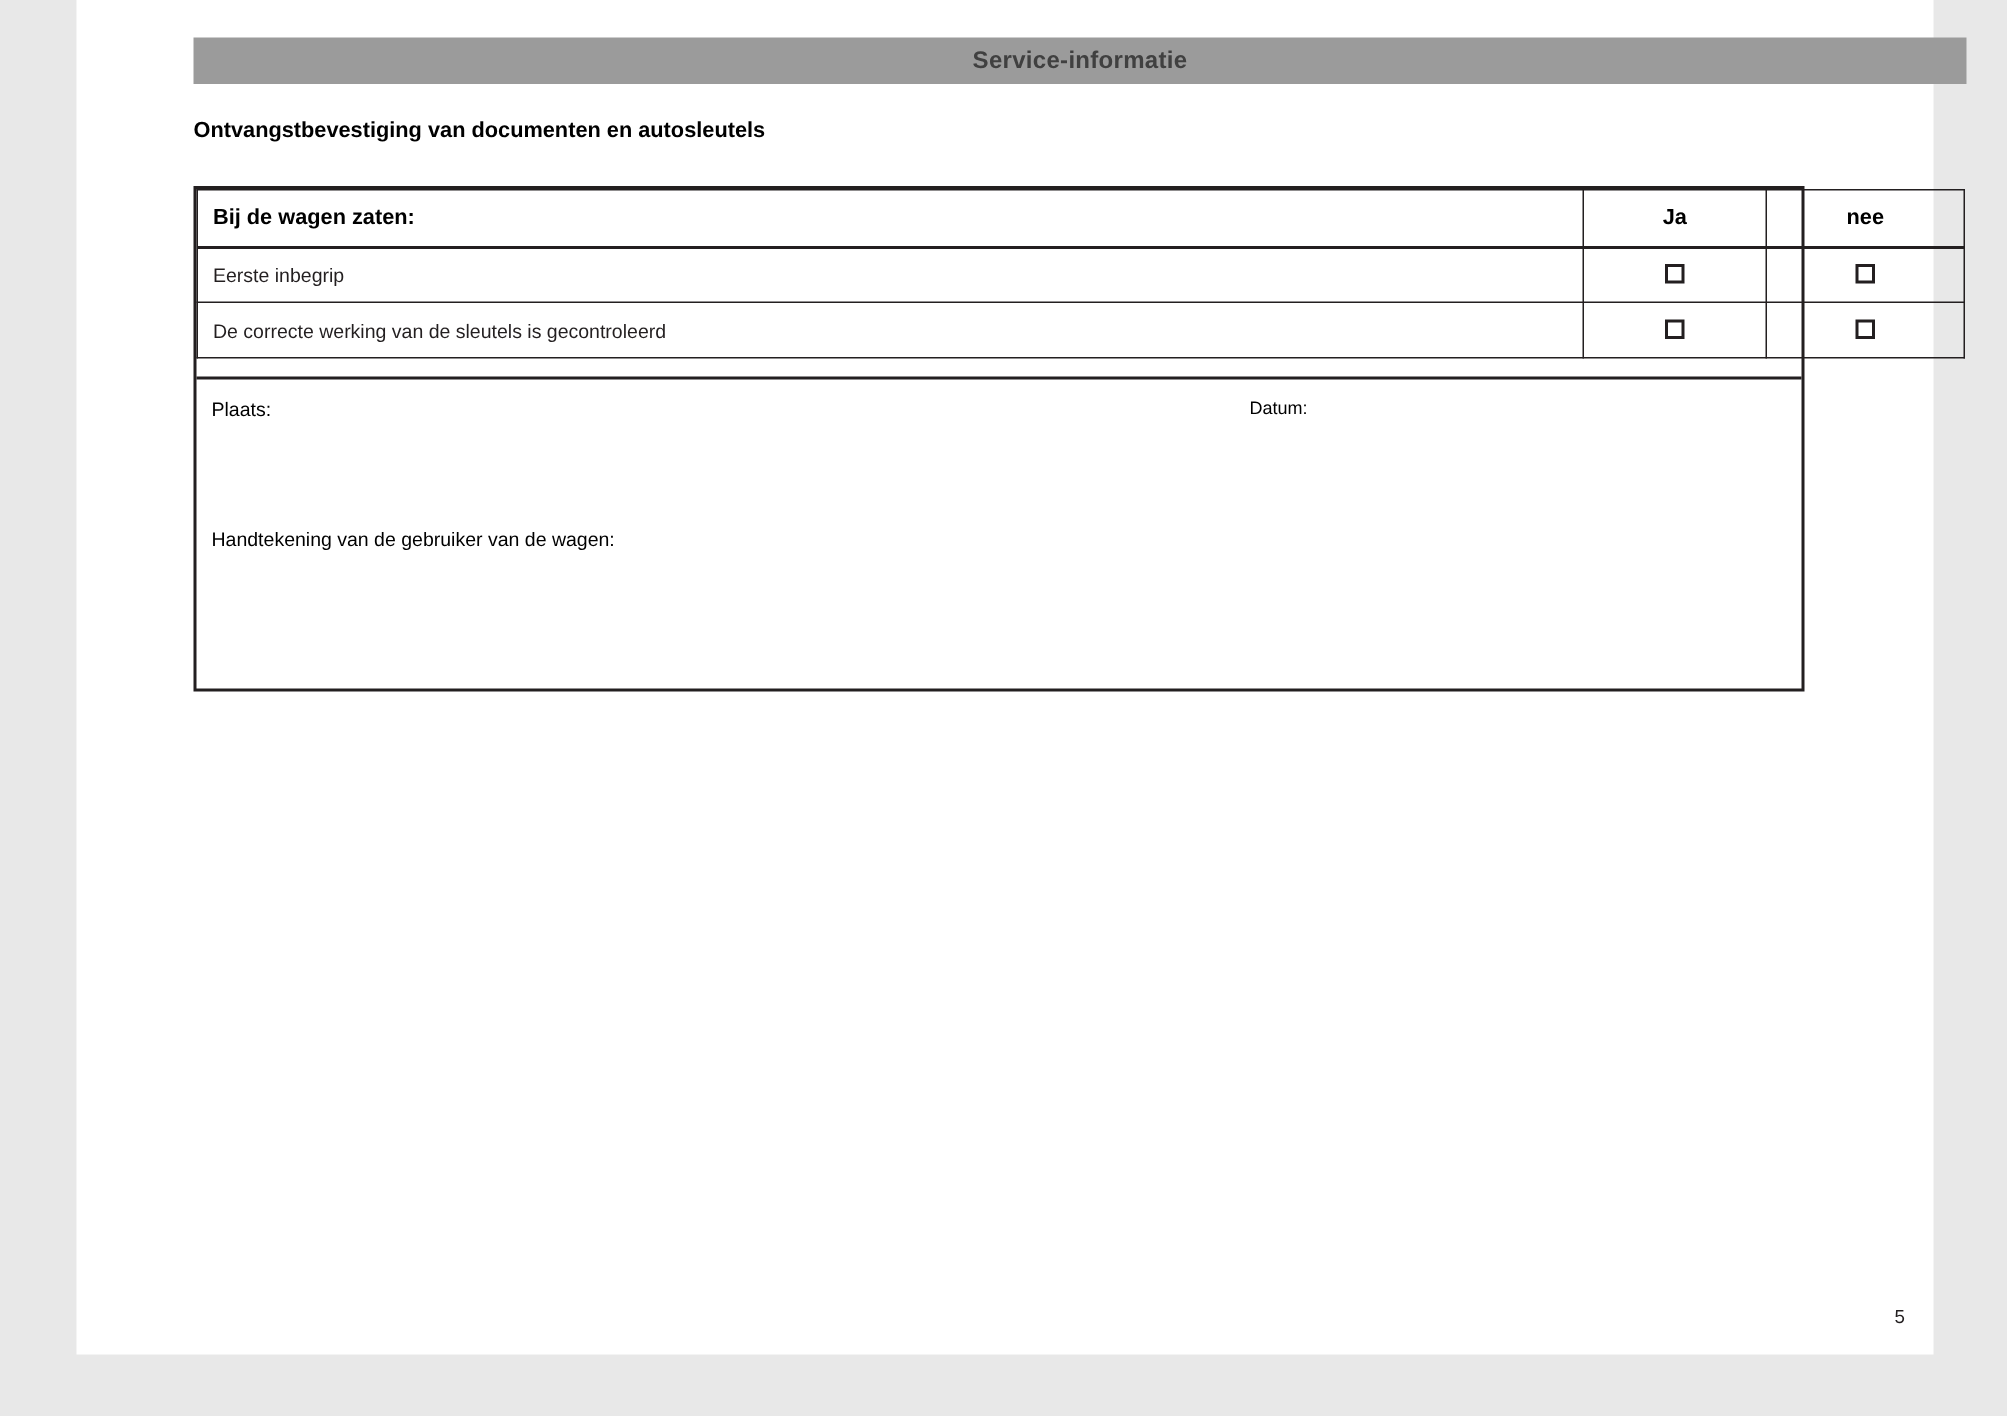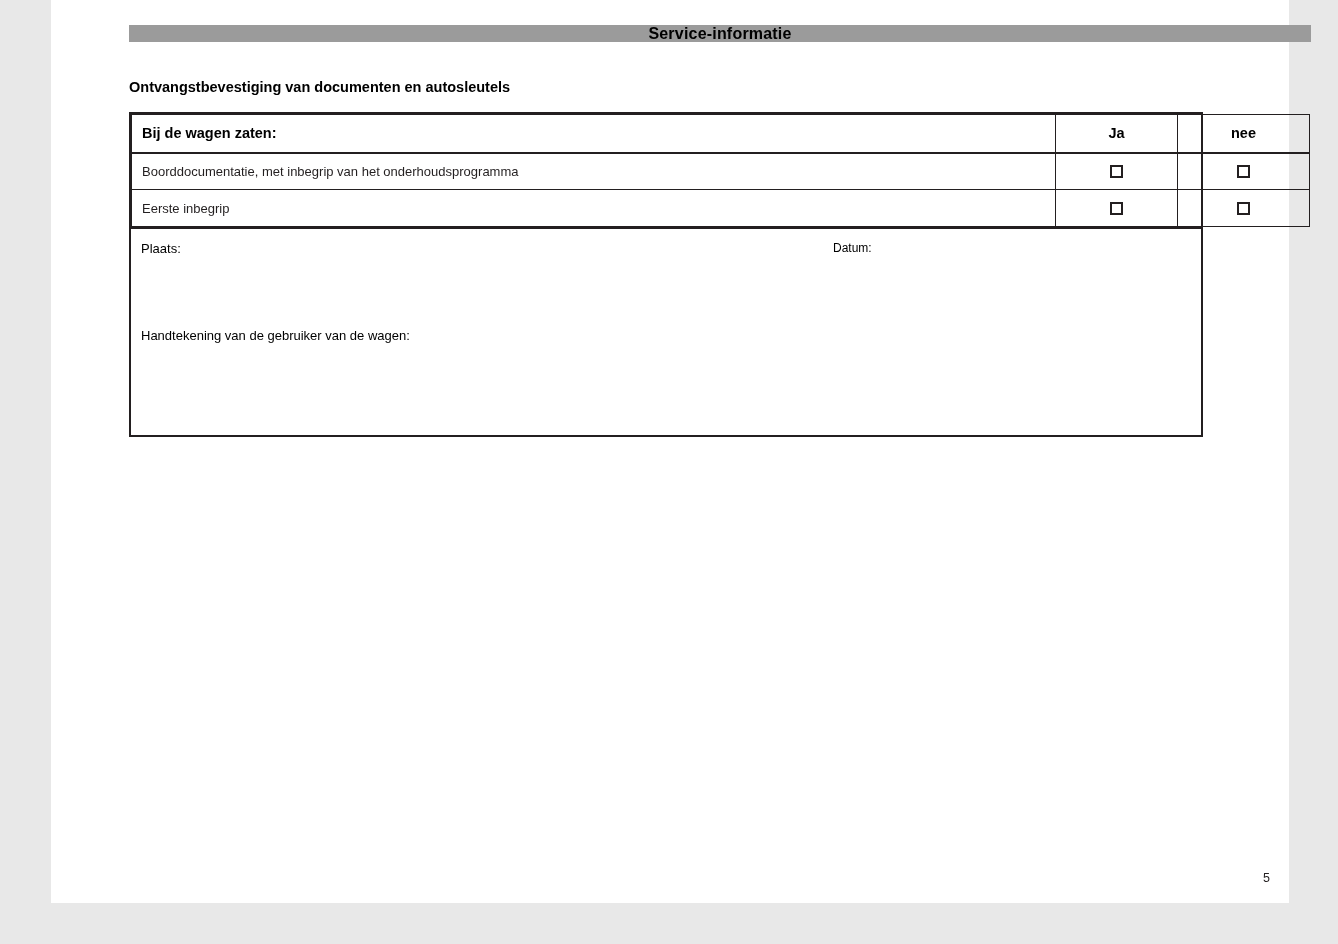--- a/index.html
+++ b/index.html
@@ -19,42 +19,42 @@
     top: 0px;
     width: 1238px;
     height: 903px;
     background: #ffffff;
   }
   .banner {
     position: absolute;
     left: 78px;
     top: 25px;
     width: 1182px;
-    height: 17px;
+    height: 31px;
     background: #9b9b9b;
-    color: #000000;
+    color: #404040;
     font-size: 16px;
     font-weight: bold;
     display: flex;
     align-items: center;
     justify-content: center;
     letter-spacing: 0.2px;
   }
   .section-title {
     position: absolute;
     left: 78px;
     top: 79px;
     font-size: 14.5px;
     font-weight: bold;
     color: #000000;
   }
   .form-table {
     position: absolute;
     left: 78px;
-    top: 112px;
+    top: 124px;
     width: 1074px;
     border: 2px solid #231f20;
     box-sizing: border-box;
     background: #ffffff;
   }
   table.tbl {
     border-collapse: collapse;
     width: 100%;
     table-layout: fixed;
   }
@@ -99,20 +99,21 @@
     border: 2px solid #231f20;
     background: #ffffff;
     box-sizing: border-box;
     position: relative;
     top: 2px;
   }
   .sig-area {
     position: relative;
     height: 206px;
     border-top: 2px solid #231f20;
+    margin-top: 12px;
   }
   .sig-place {
     position: absolute;
     left: 10px;
     top: 12px;
     font-size: 13px;
   }
   .sig-date {
     position: absolute;
     left: 702px;
@@ -151,41 +152,41 @@
         <col class="col-yes">
         <col class="col-no">
       </colgroup>
       <tbody>
         <tr class="head">
           <td class="head-label">Bij de wagen zaten:</td>
           <td class="head-center">Ja</td>
           <td class="head-center">nee</td>
         </tr>
 
-        <tr class="row">
-          <td class="row-label">Boorddocumentatie, met inbegrip van het onderhoudsprogramma</td>
-          <td class="cb-cell">
-            <span class="checkbox"></span>
-          </td>
-          <td class="cb-cell">
-            <span class="checkbox"></span>
-          </td>
-        </tr>
 
         <tr class="row">
           <td class="row-label">Eerste inbegrip</td>
           <td class="cb-cell">
             <span class="checkbox"></span>
           </td>
           <td class="cb-cell">
             <span class="checkbox"></span>
           </td>
         </tr>
 
 
+        <tr class="row">
+          <td class="row-label">De correcte werking van de sleutels is gecontroleerd</td>
+          <td class="cb-cell">
+            <span class="checkbox"></span>
+          </td>
+          <td class="cb-cell">
+            <span class="checkbox"></span>
+          </td>
+        </tr>
       </tbody>
     </table>
 
     <div class="sig-area">
       <div class="sig-place">Plaats:</div>
       <div class="sig-date">Datum:</div>
       <div class="sig-sign">Handtekening van de gebruiker van de wagen:</div>
     </div>
   </div>
 

